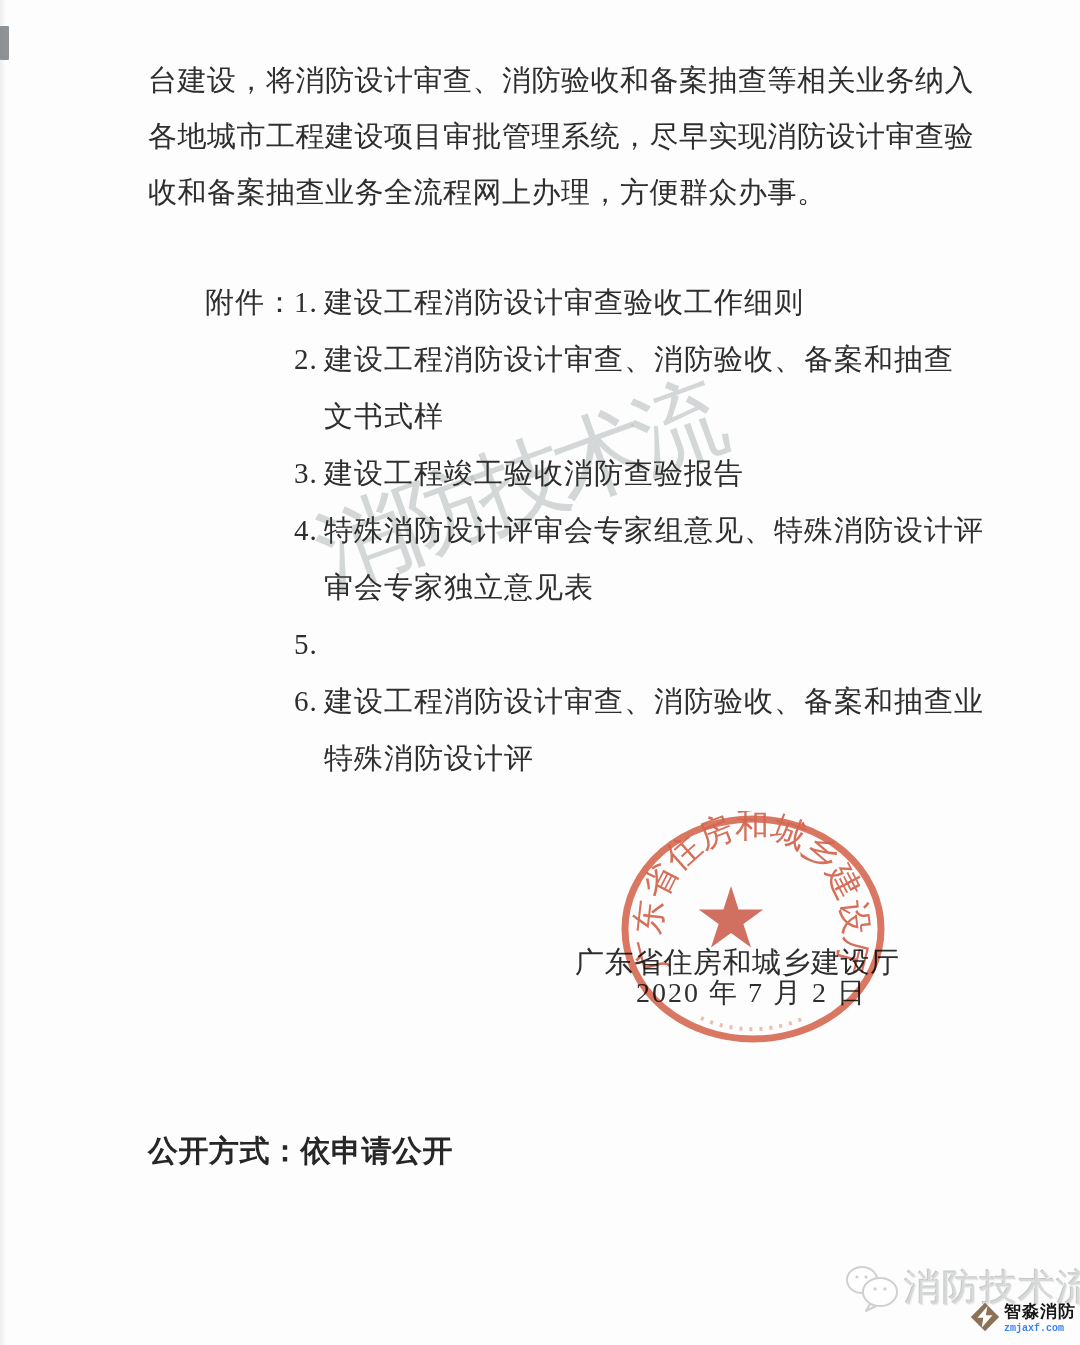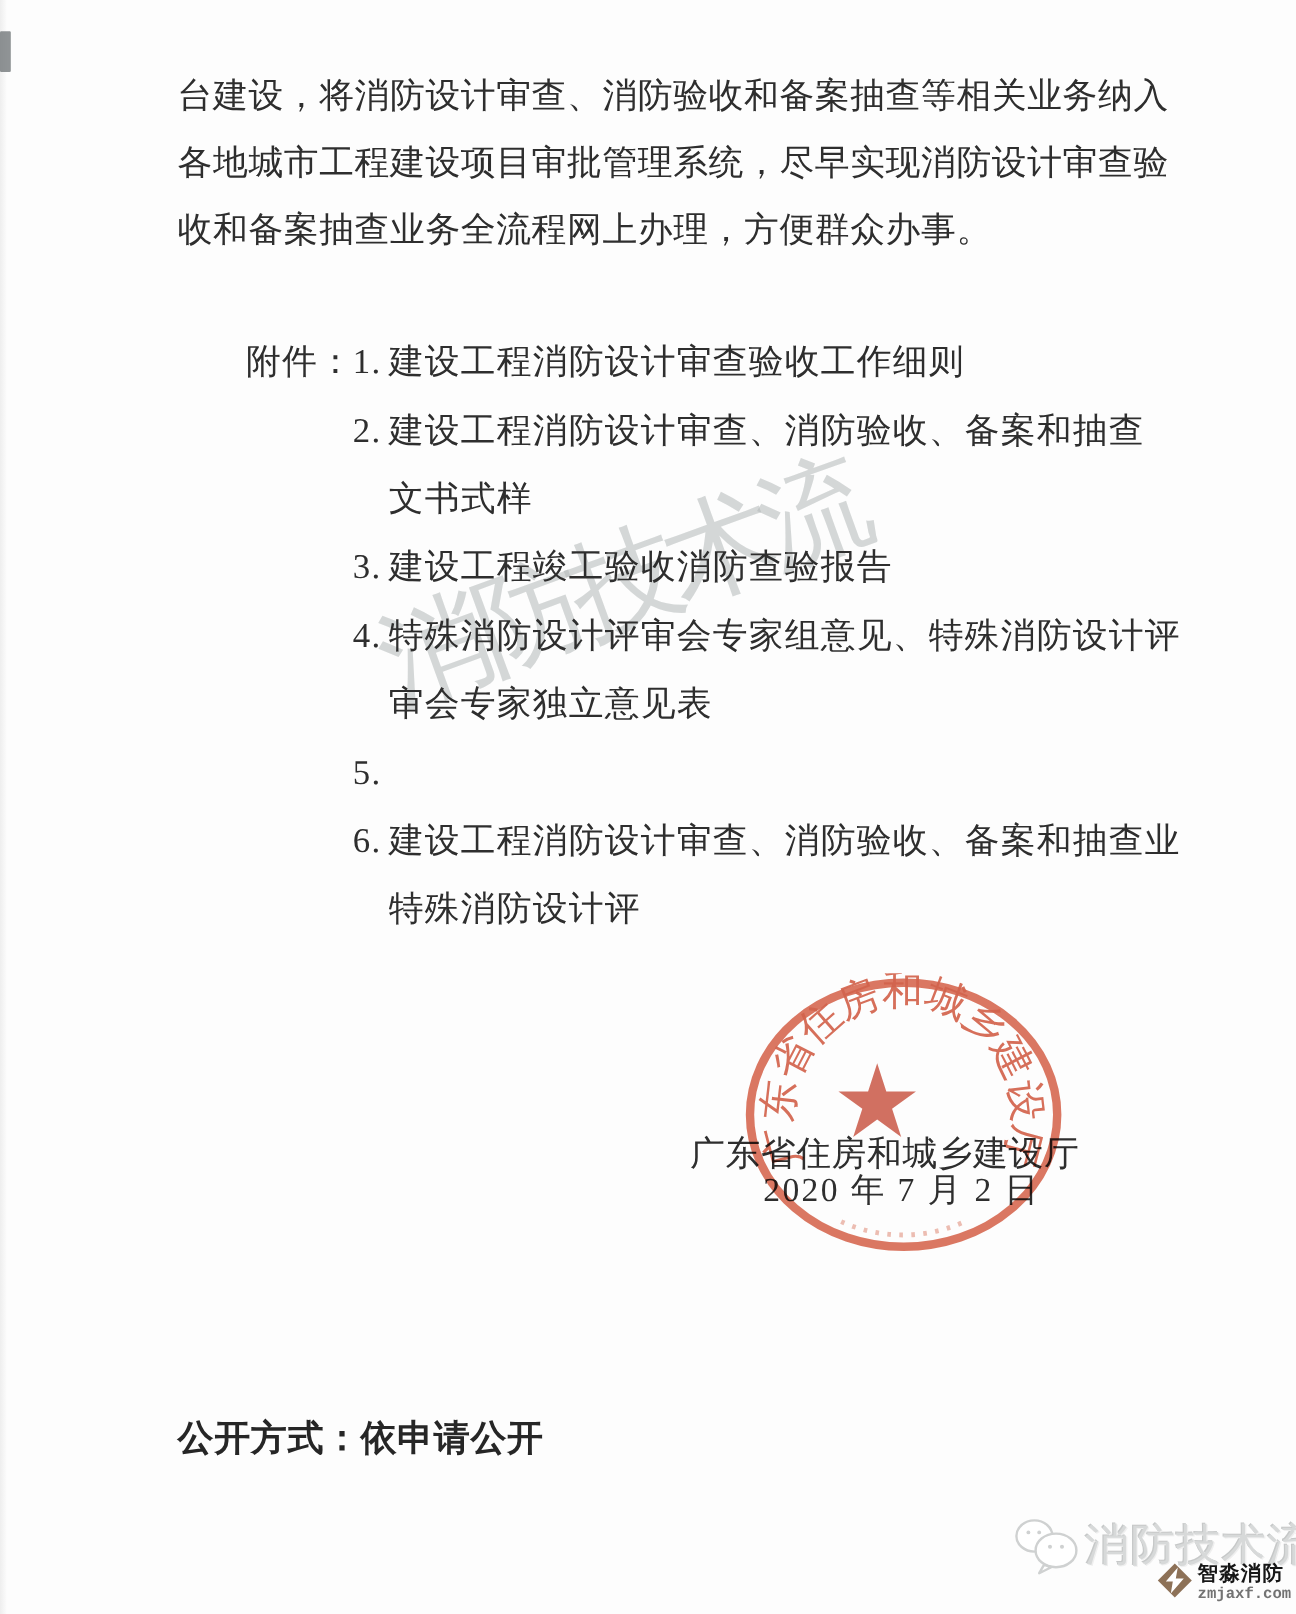--- a/index.html
+++ b/index.html
@@ -47,21 +47,21 @@
     position:absolute;left:575px;top:934px;z-index:2;
     font-size:29px;line-height:57px;letter-spacing:.5px;white-space:nowrap;
   }
   .sig-date{
     position:absolute;left:636px;top:968px;z-index:2;
     font-size:28px;line-height:50px;letter-spacing:2px;white-space:nowrap;
   }
 
   
   .disclosure{
-    position:absolute;left:148px;top:1176px;z-index:2;
+    position:absolute;left:148px;top:1128px;z-index:2;
     font-family:"Liberation Sans","DejaVu Sans",sans-serif;
     font-weight:700;font-size:30px;line-height:46px;letter-spacing:.5px;
     color:#262626;white-space:nowrap;
   }
 
   
   .watermark{
     position:absolute;left:320px;top:512px;z-index:1;
     font-size:92px;line-height:92px;letter-spacing:-8px;
     color:rgba(178,184,184,0.55);
@@ -93,21 +93,21 @@
     display:flex;align-items:flex-start;
   }
   .brand-col{display:flex;flex-direction:column;align-items:flex-start;margin-left:4px;}
   .brand-name{
     font-family:"Liberation Sans","DejaVu Sans",sans-serif;
     font-weight:700;font-size:17px;line-height:19px;letter-spacing:1px;color:#161616;
     white-space:nowrap;
   }
   .brand-url{
     font-family:"Liberation Mono","DejaVu Sans Mono",monospace;
-    font-weight:700;font-size:13px;line-height:16px;color:#737373;
+    font-weight:700;font-size:10px;line-height:16px;color:#3b82f6;
     white-space:nowrap;
   }
 </style>
 </head>
 <body>
 
 <div class="page">
 
   <div class="scan-edge"></div>
   <div class="scan-mark"></div>

